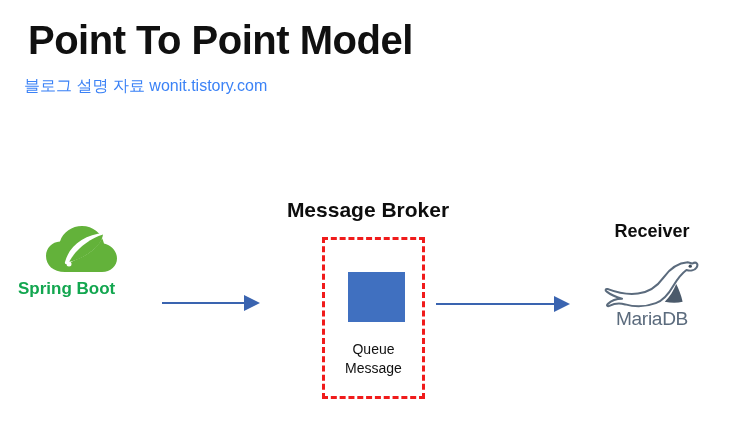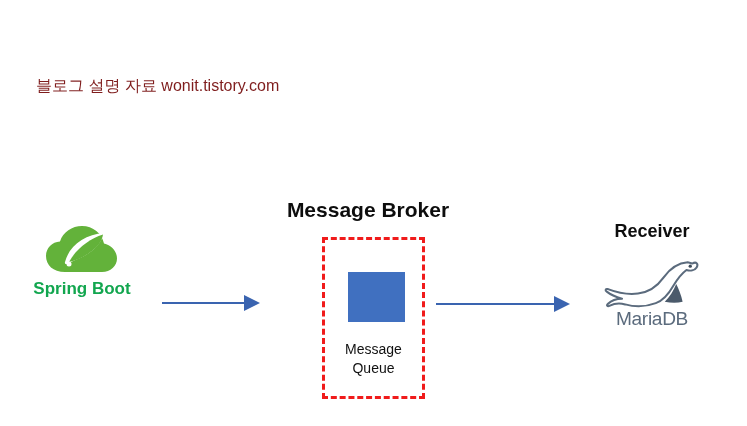--- a/index.html
+++ b/index.html
@@ -26,25 +26,25 @@
     top: 19px;
     font-size: 40px;
     font-weight: 700;
     letter-spacing: -0.5px;
     color: #101010;
     line-height: 1.05;
     white-space: nowrap;
   }
   .page-subtitle {
     position: absolute;
-    left: 36px;
+    left: 24px;
     top: 76px;
     font-size: 16px;
     font-weight: 400;
-    color: #7f1d1d;
+    color: #3b82f6;
     line-height: 1.2;
     white-space: nowrap;
   }
 
   
   .node-label {
     position: absolute;
     font-size: 21px;
     font-weight: 700;
     color: #0d0d0d;
@@ -69,21 +69,21 @@
   }
   .spring-logo {
     display: block;
     margin: 14px auto 0 auto;
     width: 74px;
     height: 50px;
   }
   .spring-caption {
     display: block;
     width: 100%;
-    text-align: center;
+    text-align: left;
     font-size: 17px;
     font-weight: 700;
     color: #12a64f;
     margin-top: 6px;
     line-height: 1.1;
     white-space: nowrap;
   }
 
   
   #broker-title {
@@ -149,20 +149,21 @@
     height: 24px;
   }
   #arrow-sender-broker { left: 160px; top: 291px; width: 100px; }
   #arrow-broker-receiver { left: 434px; top: 292px; width: 136px; }
 </style>
 </head>
 <body>
 
 <div id="canvas">
 
+  <div class="page-title">Point To Point Model</div>
 
   <div class="page-subtitle">블로그 설명 자료 wonit.tistory.com</div>
 
   <div id="sender-node">
 
     <svg class="spring-logo" viewBox="0 0 148 100">
       <path d="M40 96 C16 96 2 82 2 64 C2 48 14 36 30 35 C36 16 54 4 74 4
                C96 4 114 19 118 39 C133 42 144 55 144 69 C144 84 131 96 114 96 Z" fill="#63b23a"></path>
       <path d="M118 18 C80 20 48 44 40 76 C39 79 41 81 44 80
                C52 76 60 72 70 68 C92 58 112 42 118 18 Z" fill="#ffffff"></path>
@@ -177,22 +178,22 @@
   <svg class="flow-arrow" id="arrow-sender-broker" viewBox="0 0 100 24">
     <line x1="2" y1="12" x2="86" y2="12" stroke="#3a64b0" stroke-width="2"></line>
     <polygon points="84,4 100,12 84,20" fill="#3a64b0"></polygon>
   </svg>
 
   <div class="node-label" id="broker-title">Message Broker</div>
 
   <div id="broker-box">
     <div id="queue-rect"></div>
     <div id="queue-caption">
+      <span>Queue</span>
       <span>Message</span>
-      <span>Queue</span>
     </div>
   </div>
 
   <svg class="flow-arrow" id="arrow-broker-receiver" viewBox="0 0 136 24">
     <line x1="2" y1="12" x2="122" y2="12" stroke="#3a64b0" stroke-width="2"></line>
     <polygon points="120,4 136,12 120,20" fill="#3a64b0"></polygon>
   </svg>
 
   <div id="receiver-node">
     <div class="node-label">Receiver</div>

